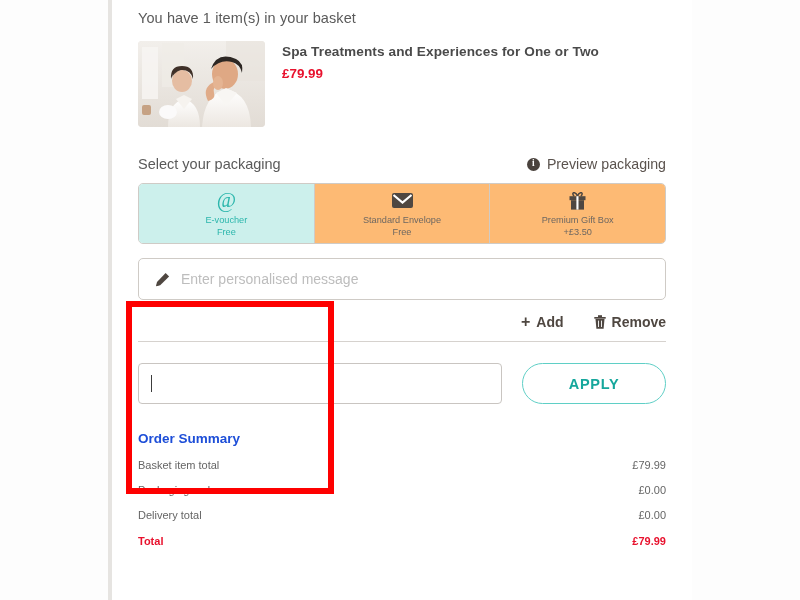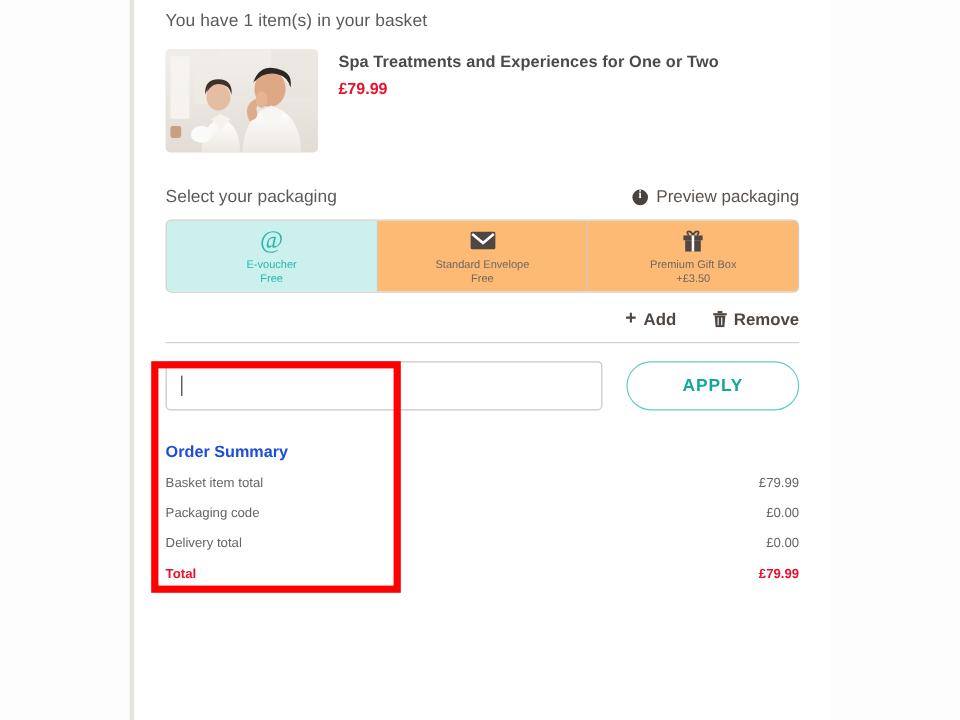--- a/index.html
+++ b/index.html
@@ -206,21 +206,21 @@
   }
 
   
   .discount-label {
     margin-top: 21px;
     font-size: 13.5px;
     font-weight: bold;
     color: #4a4a4a;
   }
   .discount-row {
-    margin-top: 15px;
+    margin-top: 21px;
     display: flex;
     align-items: flex-start;
   }
   .discount-input {
     width: 367px;
     height: 41px;
     border: 1px solid #c9c5c1;
     border-radius: 4px;
     background: #fff;
     display: flex;
@@ -374,20 +374,29 @@
             <rect x="0.5" y="4.2" width="16" height="4" fill="#4f4741"></rect>
             <rect x="2" y="8.2" width="13" height="9.4" fill="#4f4741"></rect>
             <rect x="7.4" y="4.2" width="2.1" height="13.4" fill="#ffffff"></rect>
           </svg>
         </div>
         <div class="pack-name">Premium Gift Box</div>
         <div class="pack-price">+£3.50</div>
       </div>
     </div>
 
+    <div class="message-field">
+      <span class="pencil-icon">
+        <svg width="15" height="15" viewBox="0 0 15 15">
+          <path d="M10.6 0.9 L14.1 4.4 L5.2 13.3 L1 14.3 L2 10.1 Z" fill="#4f4741"></path>
+          <path d="M1.4 13.9 L2.2 11 L4.3 13.1 Z" fill="#4f4741"></path>
+        </svg>
+      </span>
+      <span class="message-placeholder">Enter personalised message</span>
+    </div>
 
     <div class="addremove-row">
       <div class="ar-btn">
         <span class="glyph">
             <span class="plus-sym">+</span>
           </span>
         <span>Add</span>
       </div>
       <div class="ar-btn">
         <span class="glyph">

